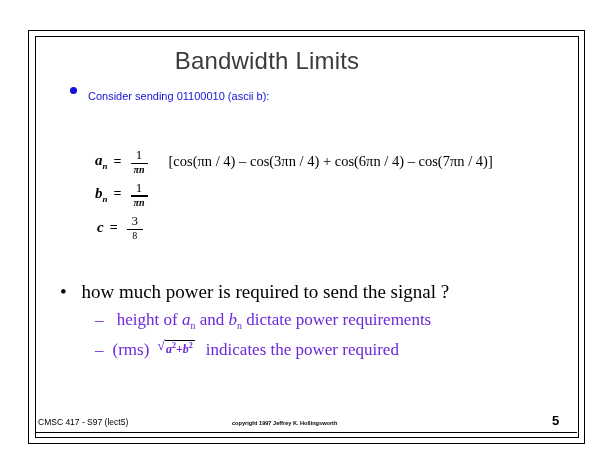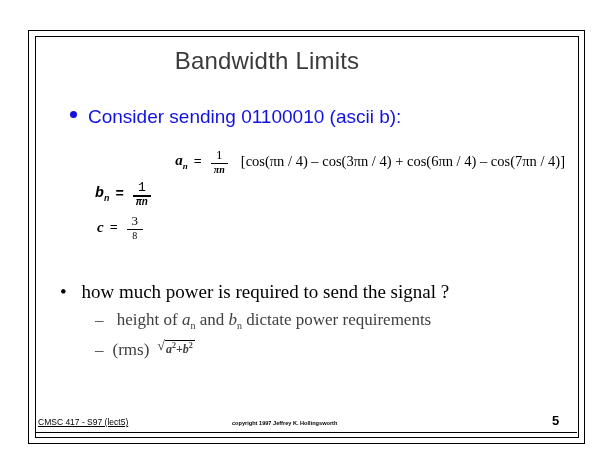--- a/index.html
+++ b/index.html
@@ -49,26 +49,26 @@
     font-family: "Liberation Sans", sans-serif;
     font-size: 24px;
     color: #3b3b3b;
     letter-spacing: 0.2px;
     white-space: nowrap;
   }
   
   .bullet-blue {
     position: absolute;
     left: 70px;
-    top: 106px;
+    top: 90px;
     display: flex;
-    align-items: center;
+    align-items: flex-start;
     color: #1212dd;
     font-family: "Liberation Sans", sans-serif;
-    font-size: 19px;
+    font-size: 11px;
     white-space: nowrap;
   }
   .bullet-blue .dot {
     display: inline-block;
     width: 7px;
     height: 7px;
     border-radius: 50%;
     background: #1212dd;
     margin-right: 11px;
     position: relative;
@@ -83,22 +83,22 @@
     width: 470px;
     font-family: "Liberation Serif", serif;
     color: #000000;
   }
   .eq-row {
     display: flex;
     align-items: center;
     font-size: 14.5px;
     white-space: nowrap;
   }
-  .eq-row.r1 { margin-bottom: 5px; justify-content: flex-end; }
-  .eq-row.r2 { margin-bottom: 6px; font-family: Liberation Mono, monospace; }
+  .eq-row.r1 { margin-bottom: 5px; }
+  .eq-row.r2 { margin-bottom: 6px; }
   .eq-row.r3 { margin-left: 2px; }
   .eq-lhs {
     font-style: italic;
     font-weight: bold;
     font-size: 15px;
     margin-right: 6px;
   }
   .eq-lhs sub {
     font-size: 9px;
     font-style: italic;
@@ -129,41 +129,41 @@
     background: #000;
   }
   .frac .den {
     font-size: 10px;
     padding: 1px 3px 0 3px;
     font-style: italic;
     font-weight: bold;
   }
   .eq-body {
     font-size: 14.5px;
-    margin-left: 2px;
+    margin-left: 10px;
     padding-left: 8px;
   }
   
   .bullet-black {
     position: absolute;
     left: 60px;
     top: 281px;
     font-size: 19px;
     color: #000000;
     white-space: nowrap;
   }
   .bullet-black .dot {
     display: inline-block;
     margin-right: 10px;
   }
   .sub-bullet {
     position: absolute;
     left: 95px;
     font-size: 17px;
-    color: #404040;
+    color: #6d28d9;
     white-space: nowrap;
   }
   .sub-bullet.sb1 { top: 310px; }
   .sub-bullet.sb2 { top: 340px; display: flex; align-items: center; }
   .sub-bullet .dash {
     display: inline-block;
     margin-right: 9px;
   }
   .sub-bullet sub {
     font-size: 10px;
@@ -210,21 +210,20 @@
     background: #000000;
   }
   .footer-left {
     position: absolute;
     left: 38px;
     top: 417px;
     font-family: "Liberation Sans", sans-serif;
     font-size: 8.5px;
     color: #000000;
     white-space: nowrap;
-    text-decoration: underline;
   }
   .footer-center {
     position: absolute;
     left: 232px;
     top: 420px;
     font-family: "Liberation Sans", sans-serif;
     font-size: 5.6px;
     font-weight: bold;
     color: #000000;
     white-space: nowrap;
@@ -299,20 +298,21 @@
     <span><span>height of </span><i>a</i><sub>n</sub><span> and </span><i>b</i><sub>n</sub><span> dictate power requirements</span></span>
   </div>
 
   <div class="sub-bullet sb2">
     <span class="dash">–</span>
     <span>(rms)</span>
     <span class="radical">
       <span class="rad-sign">√</span>
       <span class="rad-body"><span>a</span><sup>2</sup><span class="plus">+</span><span>b</span><sup>2</sup></span>
     </span>
+    <span>indicates the power required</span>
   </div>
 
   <div class="footer-rule"></div>
   <div class="footer-left">CMSC 417 - S97  (lect5)</div>
   <div class="footer-center">copyright 1997  Jeffrey K. Hollingsworth</div>
   <div class="footer-page">5</div>
 
 </div>
 
 </body></html>

